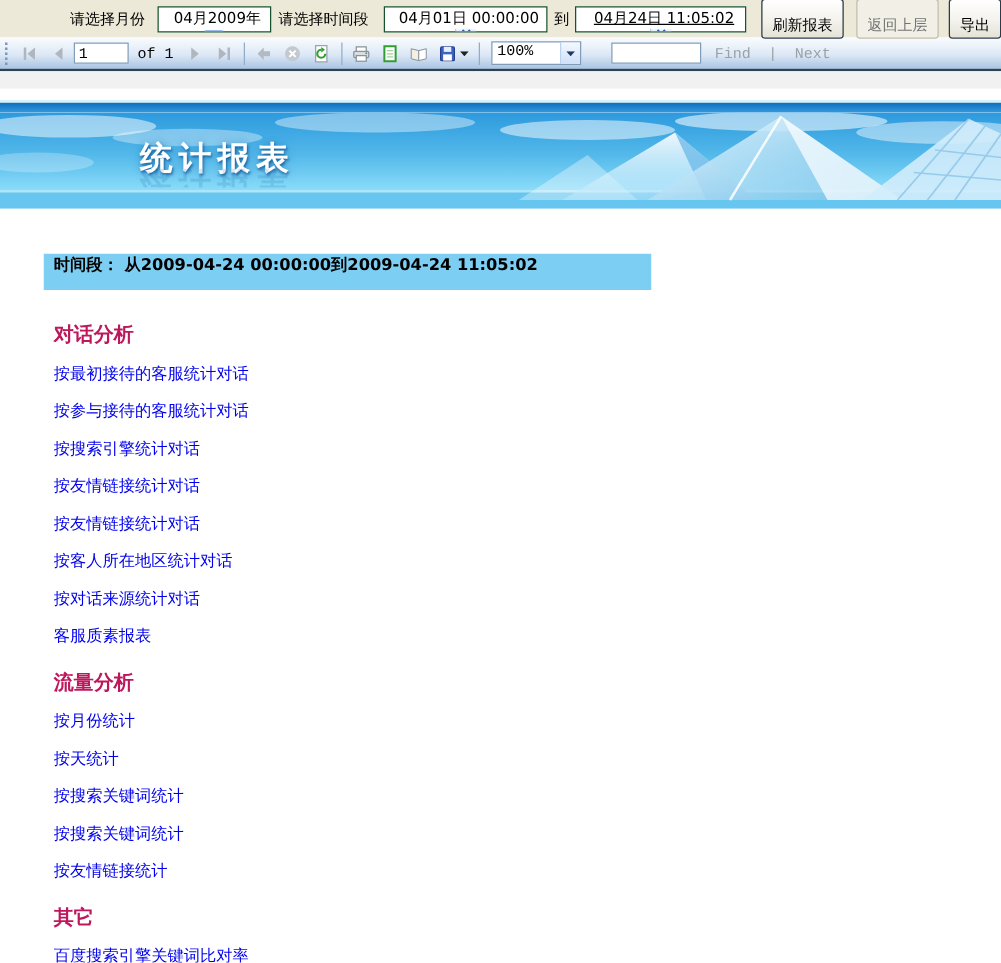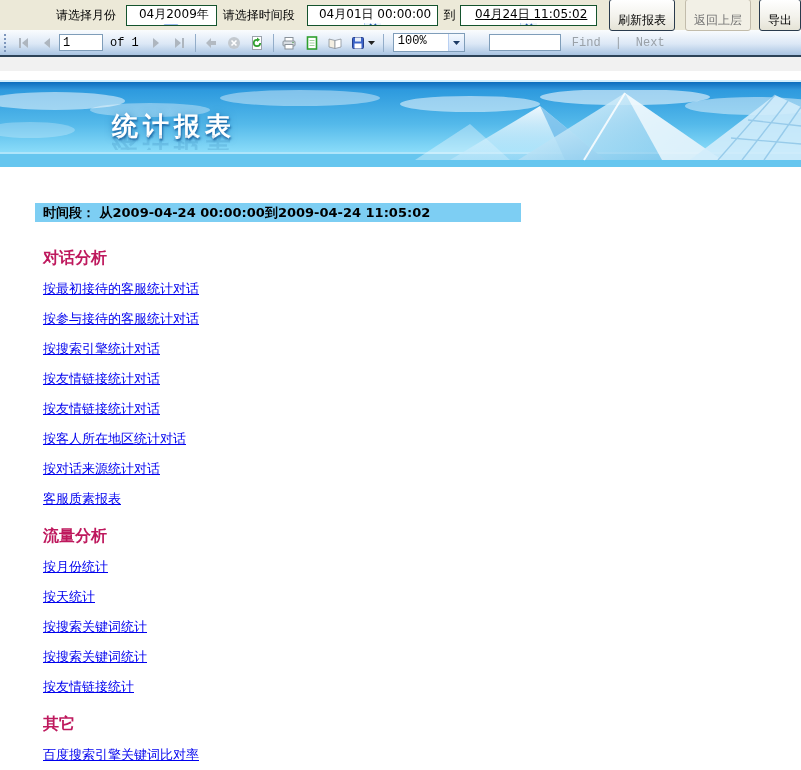--- a/index.html
+++ b/index.html
@@ -107,32 +107,32 @@
     opacity:.14; pointer-events:none;
   }
   .banner-title-reflection > div {
     font-size:26px; font-weight:bold; letter-spacing:5px; color:#07528f;
     transform:scaleY(-1); margin-top:-12px; white-space:nowrap;
   }
 
   
   .content { padding:36px 0 0 35px; display:flex; flex-direction:column; align-items:flex-start; }
   .time-bar {
-    width:486px; height:19px; line-height:19px; padding-left:8px;
+    width:486px; height:29px; line-height:19px; padding-left:8px;
     background:var(--time-bar-bg,#7dcef3); color:#000;
     font-size:13px; font-weight:bold; white-space:nowrap; flex:none;
   }
   .section-heading {
     margin:8px 0 11px 8px; font-size:16px; line-height:19px; font-weight:bold; color:#be185d; flex:none;
   }
   .section-heading.first { margin-top:26px; }
   .link-row { height:15px; margin:0 0 15px 8px; flex:none; }
   .rlink {
     display:inline-block; font-size:13px; line-height:15px;
-    color:var(--link-blue,#0000ee); text-decoration:underline; cursor:pointer; white-space:nowrap;
+    color:var(--link-blue,#0000ee); cursor:pointer; white-space:nowrap;
   }
 </style>
 </head>
 <body>
 
 <div class="filter-bar">
   <span class="flabel">请选择月份</span>
 
   <div class="dtp" style="width:95px; margin-left:10px;">
     <span class="val">04月2009年</span>

